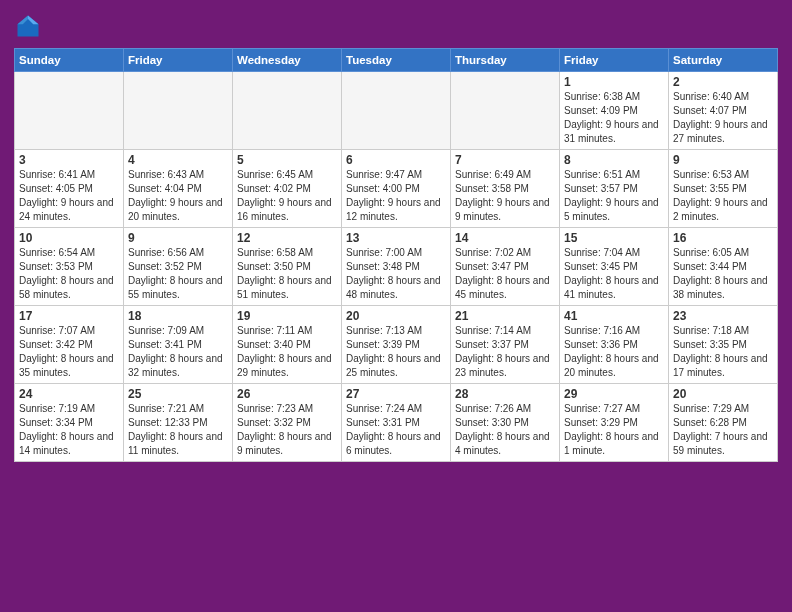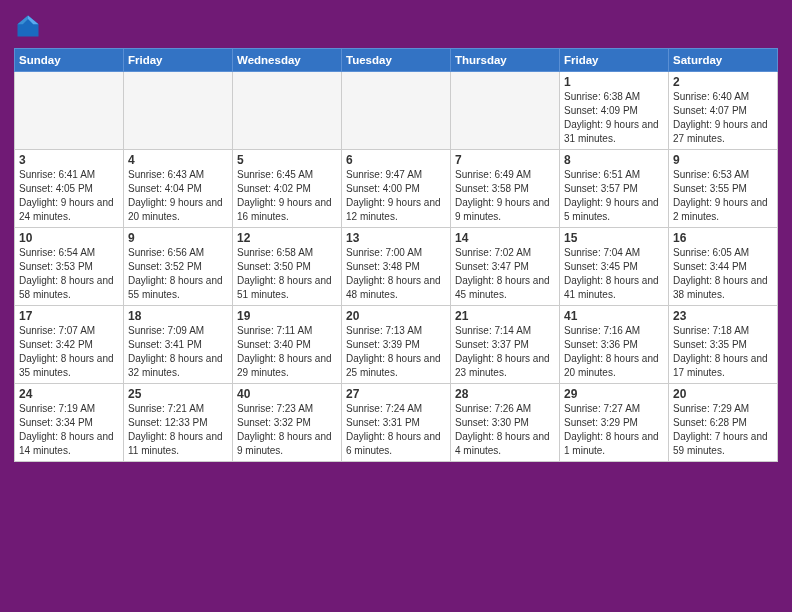--- a/index.html
+++ b/index.html
@@ -308,21 +308,21 @@
 and 14 minutes.</div>
           </td>
           <td>
             <span class="day-number">25</span>
             <div class="day-info">Sunrise: 7:21 AM
 Sunset: 12:33 PM
 Daylight: 8 hours
 and 11 minutes.</div>
           </td>
           <td>
-            <span class="day-number">40</span>
+            <span class="day-number">26</span>
             <div class="day-info">Sunrise: 7:23 AM
 Sunset: 3:32 PM
 Daylight: 8 hours
 and 9 minutes.</div>
           </td>
           <td>
             <span class="day-number">27</span>
             <div class="day-info">Sunrise: 7:24 AM
 Sunset: 3:31 PM
 Daylight: 8 hours

